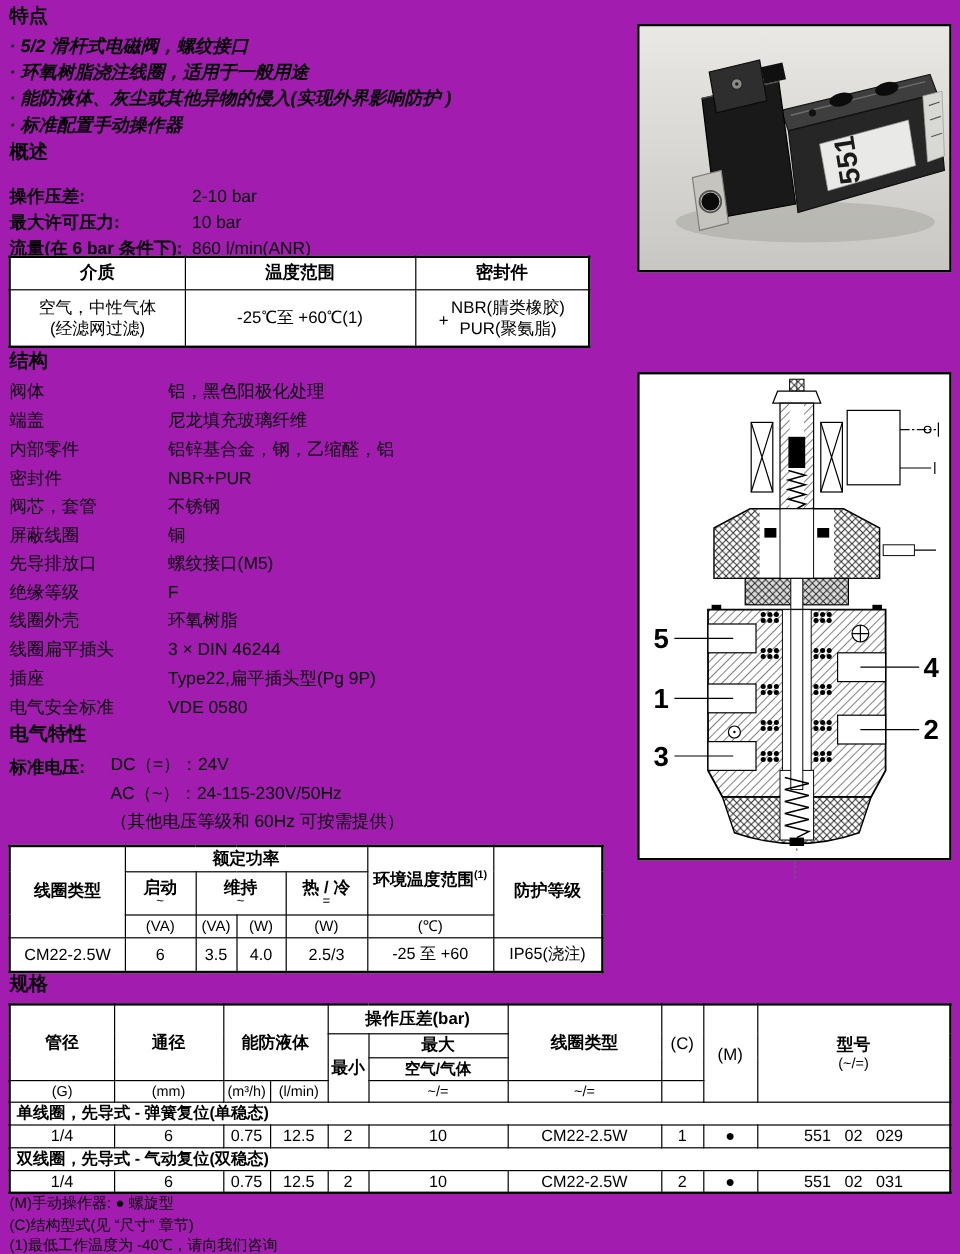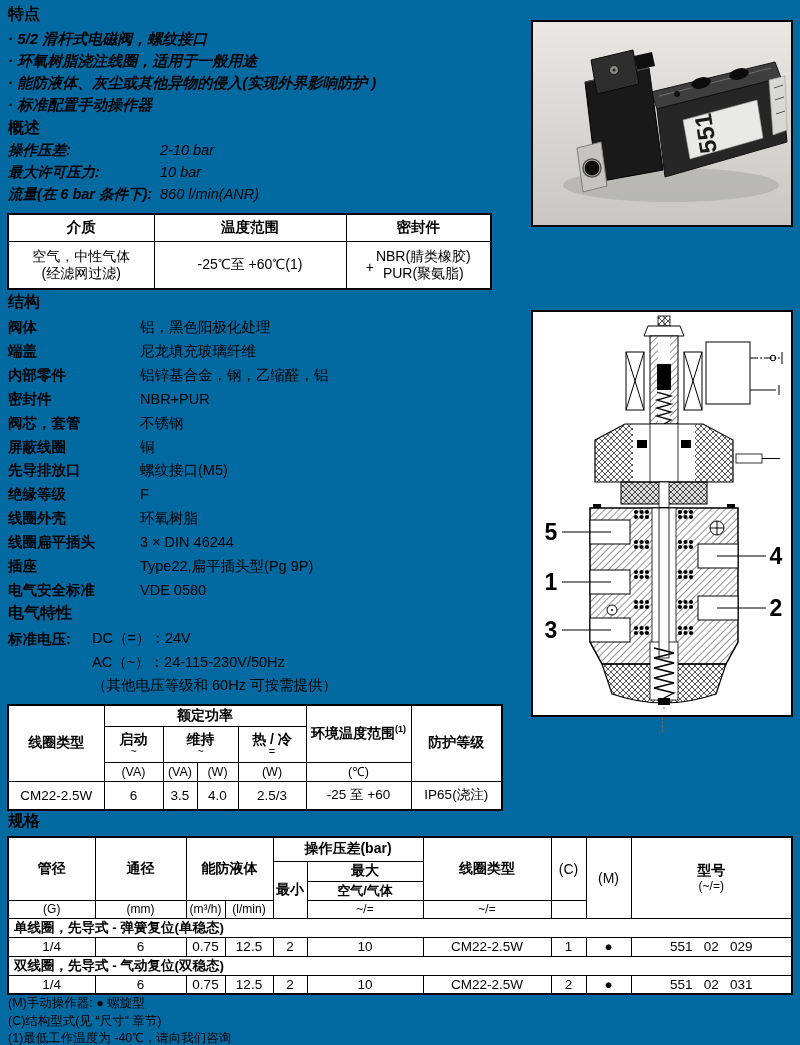--- a/index.html
+++ b/index.html
@@ -1,33 +1,33 @@
 <!DOCTYPE html>
 <html><head>
 <meta charset="utf-8">
 <style>
   html,body { margin:0; padding:0; background:#fff; }
-  .page { position:relative; width:800px; height:1045px; background:#0369a1; color:#000;
+  .page { position:relative; width:800px; height:1045px; background:#a21caf; color:#000;
           font-family:"Liberation Sans", sans-serif; overflow:hidden; }
   .page * { box-sizing:border-box; }
   .abs { position:absolute; }
 
   h2.sec { font-size:16px; font-weight:bold; margin:0; line-height:18px; }
 
   
   .bullets div { font-style:italic; font-weight:bold; font-size:15px; line-height:22px; white-space:nowrap; }
 
   
   .ov-row { font-size:14.5px; line-height:22px; white-space:nowrap; }
   .ov-row .lbl { font-weight:bold; display:inline-block; width:152px; }
   .ov-row .val { font-weight:normal; }
 
   
   .kv-row { font-size:14.5px; line-height:23.9px; white-space:nowrap; }
-  .kv-row .lbl { font-weight:bold; display:inline-block; width:132px; }
+  .kv-row .lbl { font-weight:normal; display:inline-block; width:132px; }
   .kv-row .val { font-weight:normal; }
 
   
   .elec-lbl { font-size:14.5px; font-weight:bold; }
   .elec-lines div { font-size:14.5px; line-height:23.5px; white-space:nowrap; }
 
   
   table { border-collapse:collapse; table-layout:fixed; border:2px solid #000; background:#fff; }
   th,td { border:1px solid #000; text-align:center; vertical-align:middle; padding:0 2px; overflow:hidden; }
   th { font-weight:bold; }
@@ -68,21 +68,21 @@
     <div class="bullets" style="margin-top:5px;">
       <div>· 5/2 滑杆式电磁阀，螺纹接口</div>
       <div>· 环氧树脂浇注线圈，适用于一般用途</div>
       <div>· 能防液体、灰尘或其他异物的侵入(实现外界影响防护 )</div>
       <div>· 标准配置手动操作器</div>
     </div>
   </div>
 
   <div class="abs" style="left:8px; top:119px; width:510px;">
     <h2 class="sec">概述</h2>
-    <div style="margin-top:2px;font-style:italic;">
+    <div style="margin-top:16px;">
       <div class="ov-row">
         <span class="lbl">操作压差:</span><span class="val">2-10 bar</span>
       </div>
       <div class="ov-row">
         <span class="lbl">最大许可压力:</span><span class="val">10 bar</span>
       </div>
       <div class="ov-row">
         <span class="lbl">流量(在 6 bar 条件下):</span><span class="val">860 l/min(ANR)</span>
       </div>
     </div>

